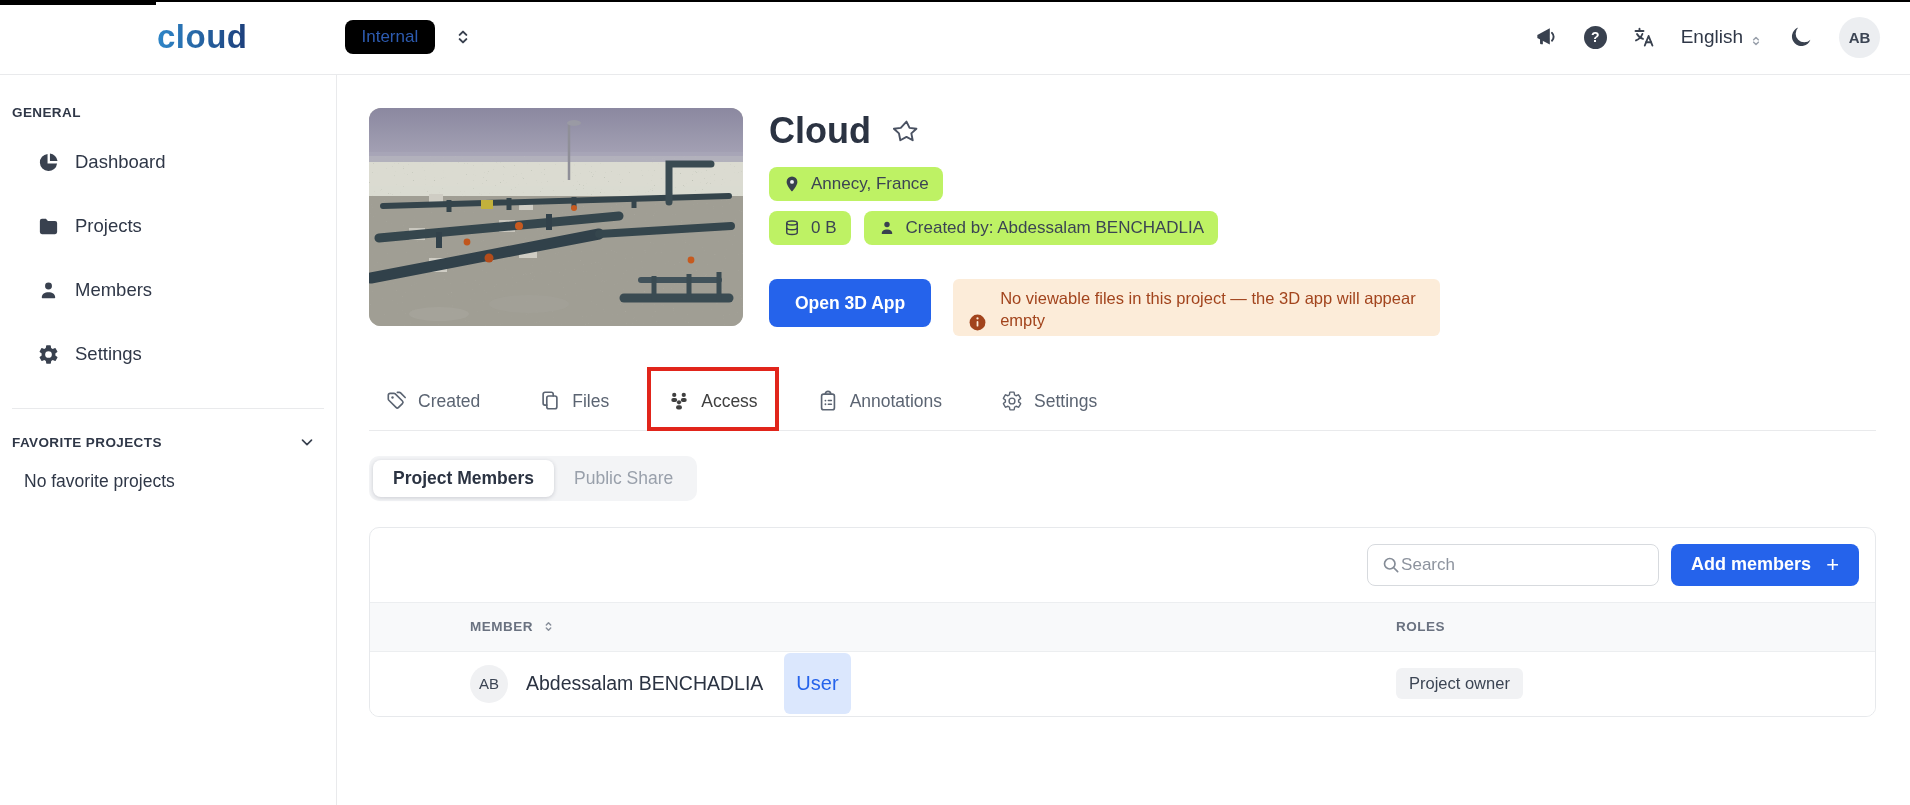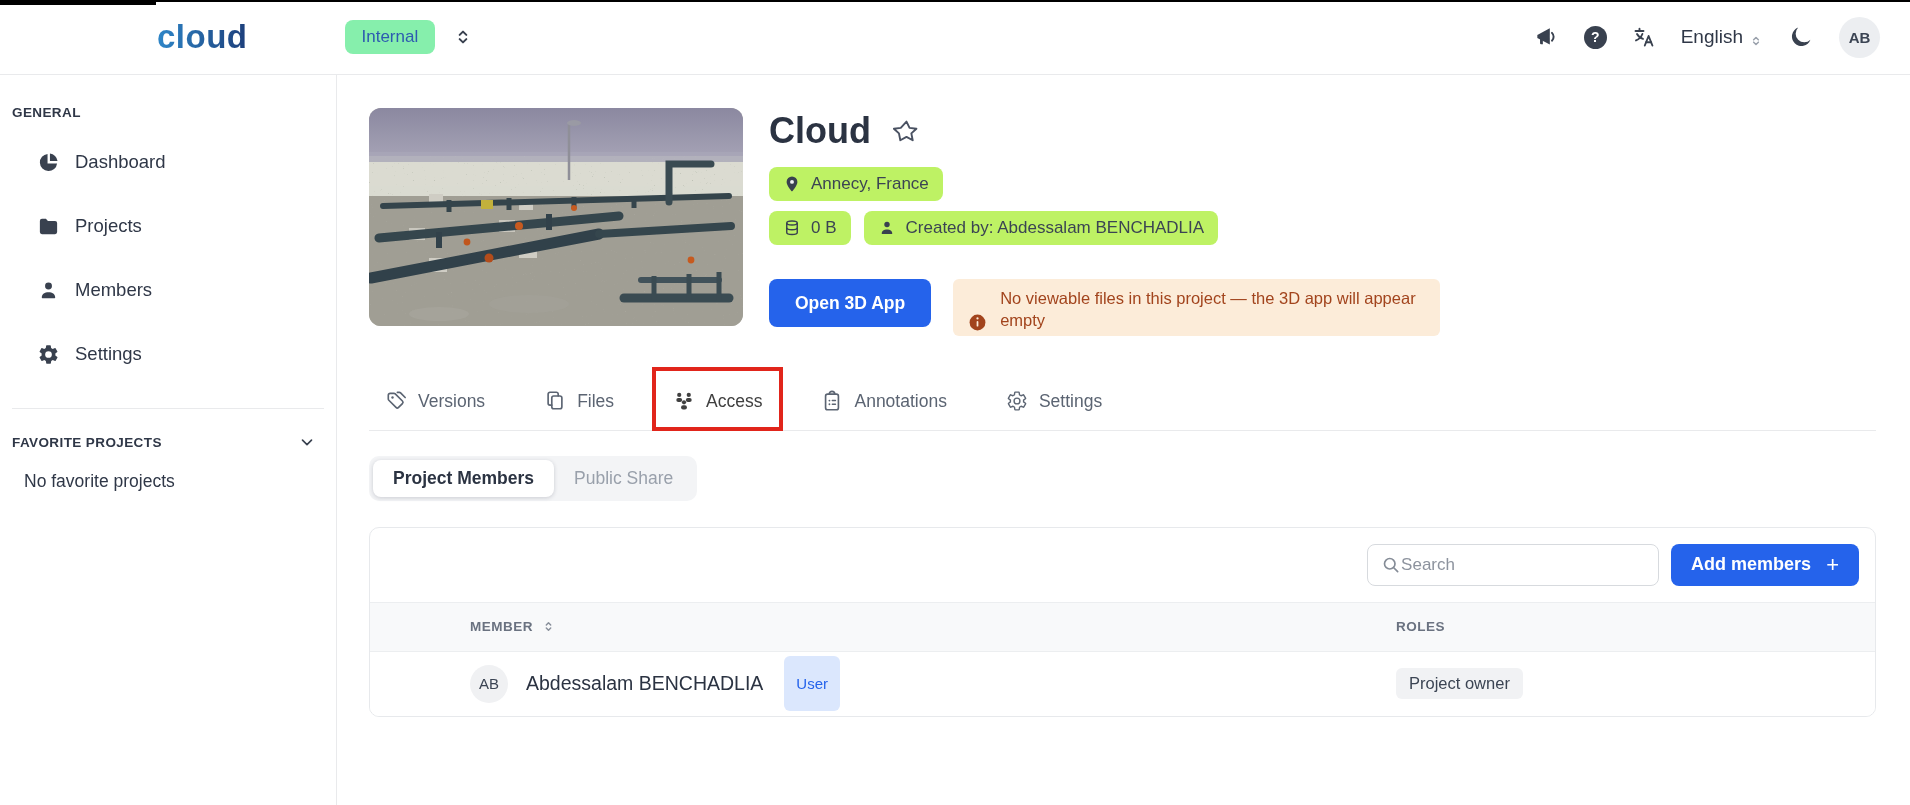--- a/index.html
+++ b/index.html
@@ -9,21 +9,21 @@
   .artifact-line { position:absolute; top:0; left:0; width:1910px; height:2px; background:#000; z-index:50; }
   .artifact-bar  { position:absolute; top:0; left:0; width:156px; height:5px; background:#000; z-index:51; }
 
   
   .header { position:absolute; top:0; left:0; width:1910px; height:75px; background:#fff; border-bottom:1px solid #e9eaec; display:flex; align-items:center; z-index:10; }
   .logo { margin-left:157px; font-size:33px; font-weight:700; letter-spacing:.5px; color:#1f5fa8; }
   @supports (-webkit-background-clip:text) {
     .logo { background:linear-gradient(90deg,#2e86c8,#1d3e7a); -webkit-background-clip:text; background-clip:text; -webkit-text-fill-color:transparent; }
   }
   .workspace { margin-left:97px; display:flex; align-items:center; gap:18px; }
-  .workspace-badge { background:#86efac; color:#2d5bb0; font-size:17px; padding:7px 17px; border-radius:8px; cursor:pointer; }
+  .workspace-badge { background:#000000; color:#2d5bb0; font-size:17px; padding:7px 17px; border-radius:8px; cursor:pointer; }
   .updown-icon { color:#39414f; display:flex; cursor:pointer; }
   .header-right { margin-left:auto; margin-right:30px; display:flex; align-items:center; gap:25px; }
   .hicon { color:#39414f; display:flex; align-items:center; cursor:pointer; }
   .help-icon { width:23px; height:23px; border-radius:50%; background:#39414f; color:#fff; font-size:14px; font-weight:700; display:flex; align-items:center; justify-content:center; cursor:pointer; }
   .lang { display:flex; align-items:flex-end; gap:6px; cursor:pointer; }
   .lang-label { font-size:19px; color:#2f3747; font-weight:500; }
   .lang-chevron { color:#9aa1ac; display:flex; }
   .avatar { width:41px; height:41px; border-radius:50%; background:#eceef1; color:#3b4453; font-size:15px; font-weight:600; display:flex; align-items:center; justify-content:center; cursor:pointer; }
 
   
@@ -77,21 +77,21 @@
   .plus-glyph { font-size:22px; font-weight:500; line-height:1; }
 
   .thead { display:grid; grid-template-columns:1026px 1fr; align-items:center; height:50px; background:#f8f9fa; border-top:1px solid #eceef0; border-bottom:1px solid #eceef0; }
   .th { font-size:13.5px; font-weight:600; letter-spacing:.5px; color:#6a7280; }
   .th-member { padding-left:100px; display:flex; align-items:center; gap:8px; cursor:pointer; }
   .sort-icon { color:#8a919c; display:flex; }
   .trow { display:grid; grid-template-columns:1026px 1fr; align-items:center; height:64px; background:#fff; }
   .row-member { padding-left:100px; display:flex; align-items:center; gap:18px; }
   .row-avatar { width:38px; height:38px; border-radius:50%; background:#f0f1f3; color:#3b4453; font-size:15px; display:flex; align-items:center; justify-content:center; flex:none; }
   .member-name { font-size:19.5px; color:#2b3342; }
-  .user-badge { background:#dbe7fd; color:#2563eb; font-size:15px; padding:19px 12px; border-radius:6px; margin-left:3px; }
+  .user-badge { background:#dbe7fd; color:#2563eb; font-size:20px; padding:19px 12px; border-radius:6px; margin-left:3px; }
   .role-badge { display:inline-block; background:#f1f2f4; color:#3b4453; font-size:16.5px; padding:6px 13px; border-radius:6px; }
 </style>
 </head>
 <body>
 
 <div class="artifact-line"></div>
 <div class="artifact-bar"></div>
 
 <div class="header">
   <div class="logo">cloud</div>
@@ -305,21 +305,21 @@
     
     <div class="tabs-row">
       <div class="tab">
         <span class="ticon">
           <svg width="22" height="22" viewBox="0 0 24 24" fill="none" stroke="currentColor" stroke-width="1.8" stroke-linecap="round" stroke-linejoin="round">
               <path d="M11.2 4.2 19 12a2 2 0 0 1 0 2.8l-4.2 4.2a2 2 0 0 1-2.8 0L4.2 11.2A2 2 0 0 1 3.6 9.8V5.6a2 2 0 0 1 2-2h4.2a2 2 0 0 1 1.4.6z"></path>
               <circle cx="8.2" cy="8.2" r="1.3" fill="currentColor" stroke="none"></circle>
               <path d="M13.5 2.6h2.1a2 2 0 0 1 1.4.6l5 5"></path>
             </svg>
         </span>
-        <span>Versions</span>
+        <span>Created</span>
       </div>
       <div class="tab">
         <span class="ticon">
           <svg width="22" height="22" viewBox="0 0 24 24" fill="none" stroke="currentColor" stroke-width="1.8" stroke-linecap="round" stroke-linejoin="round">
               <rect x="8.5" y="6.5" width="11" height="14" rx="2.2"></rect>
               <path d="M15.5 6.5v-2a2 2 0 0 0-2-2h-7a2 2 0 0 0-2 2v10a2 2 0 0 0 2 2h2"></path>
             </svg>
         </span>
         <span>Files</span>
       </div>

